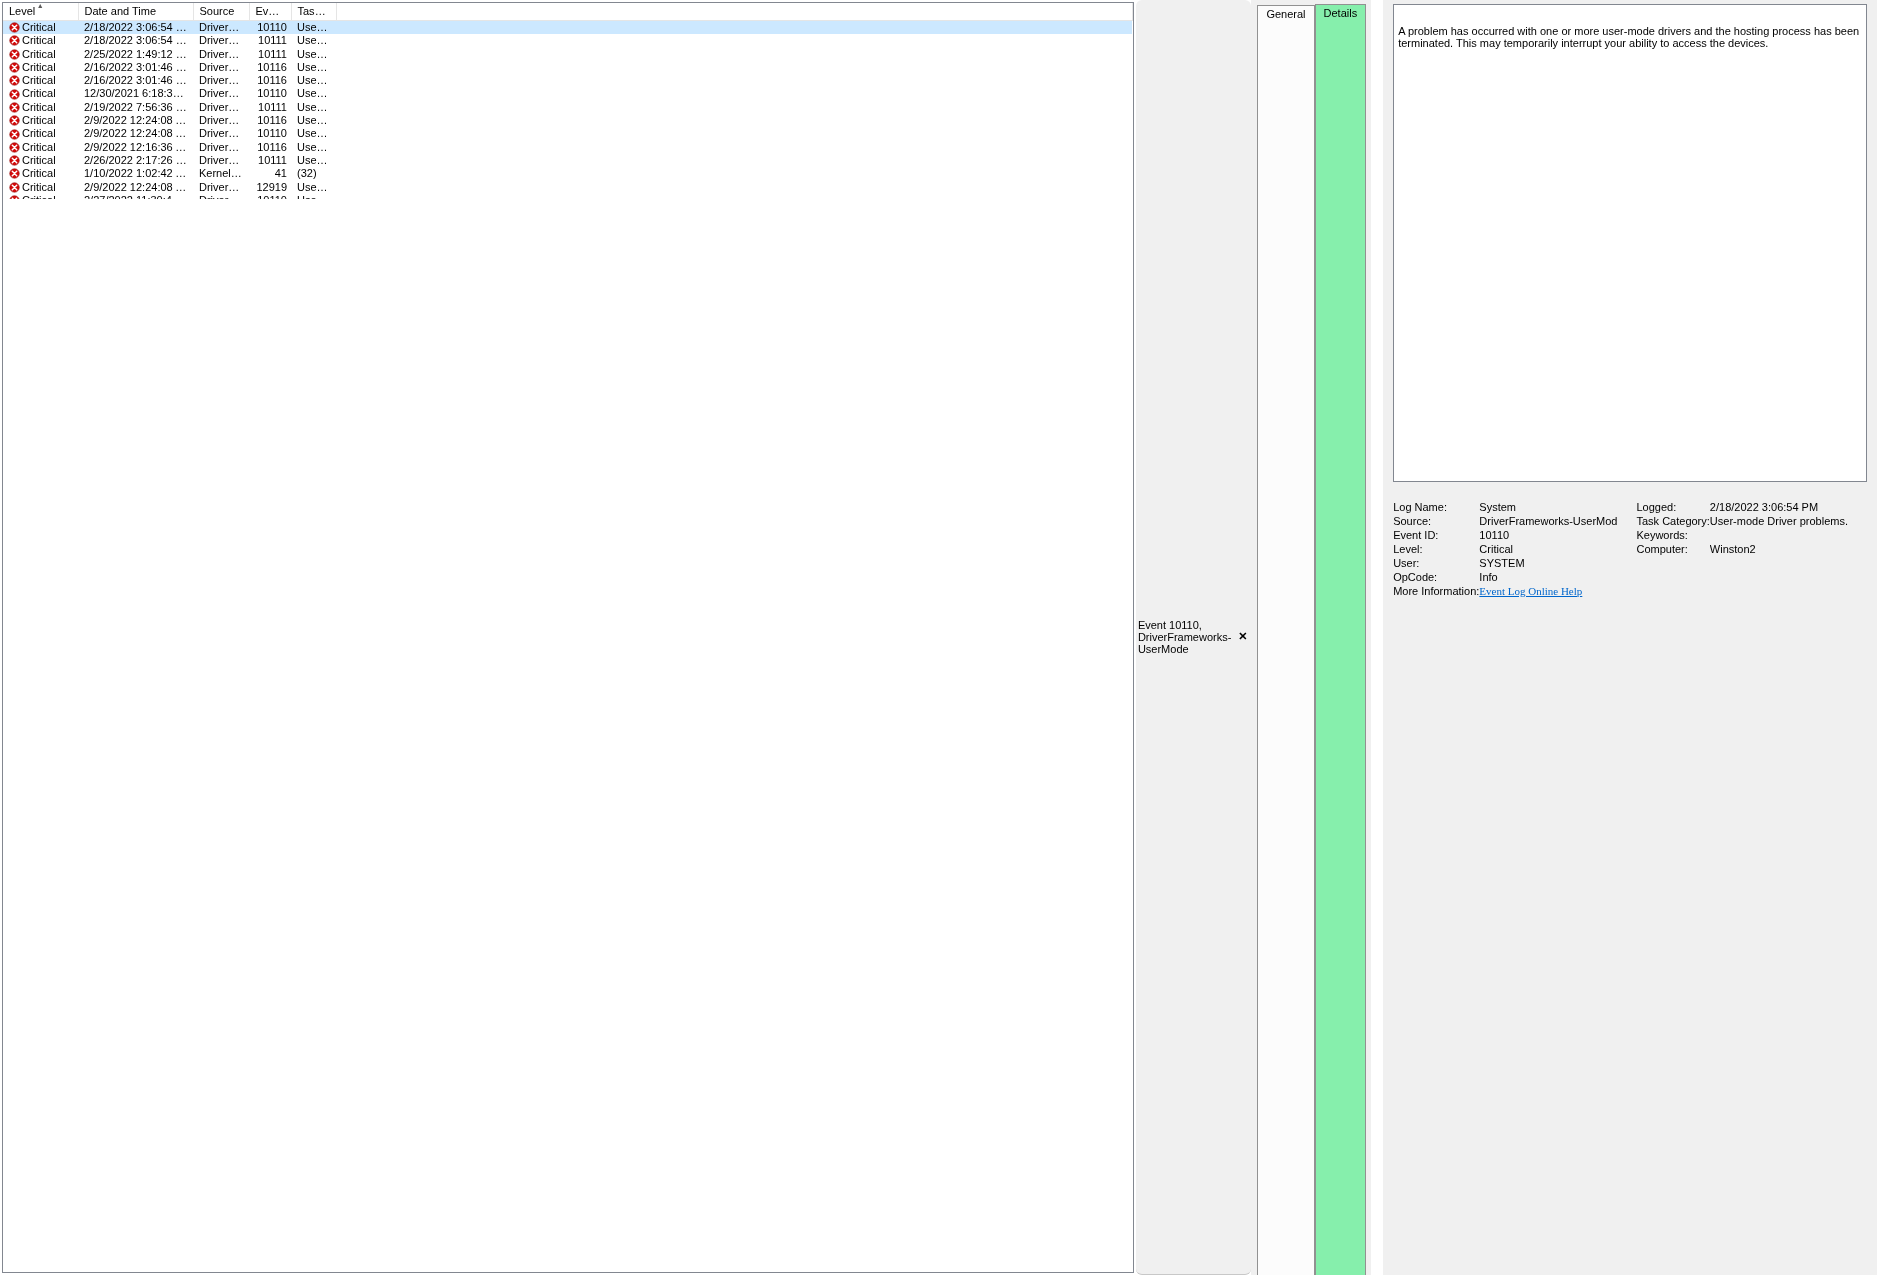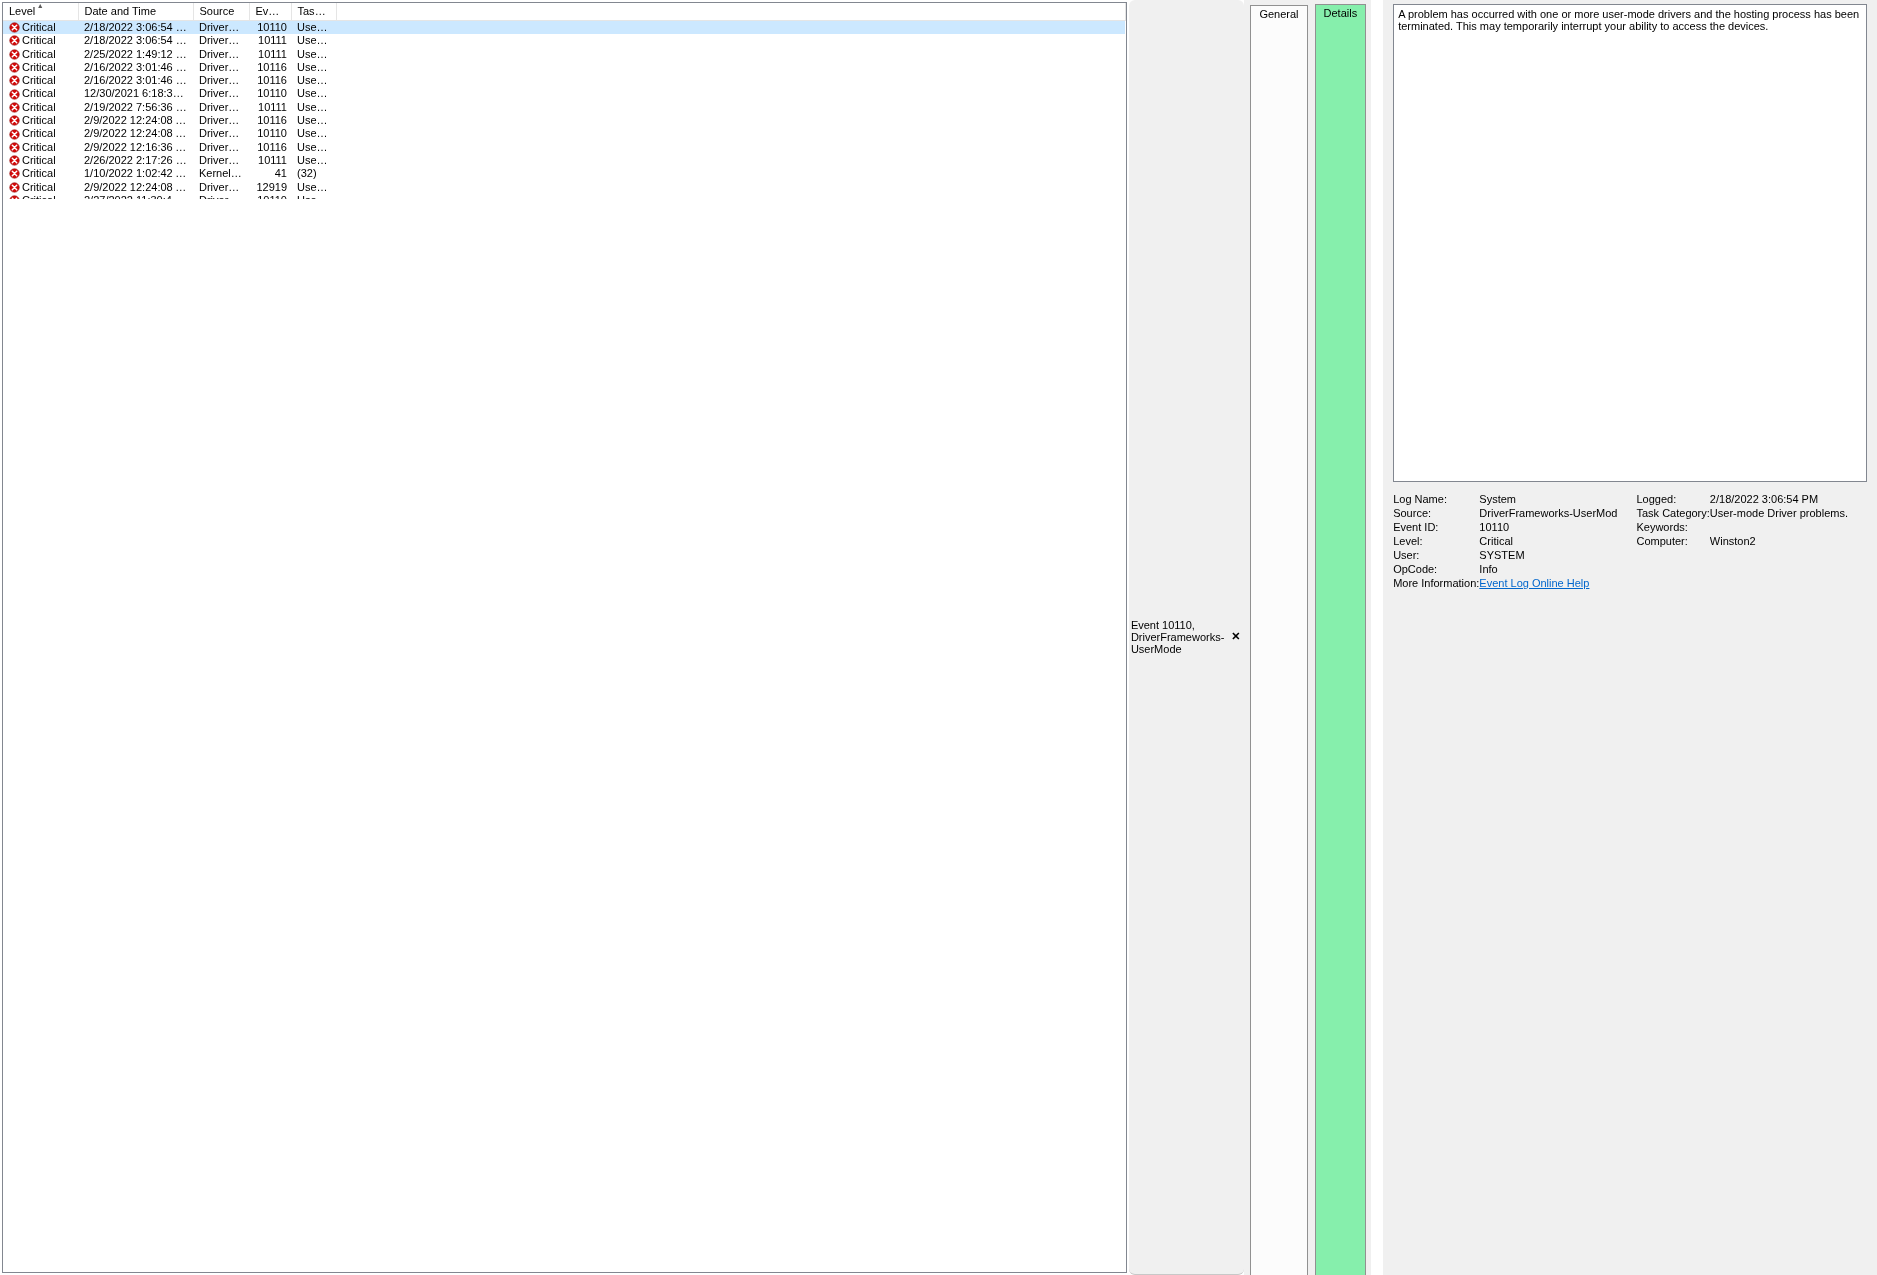--- a/index.html
+++ b/index.html
@@ -101,21 +101,21 @@
     width: 16px; height: 14px;
     text-align:center;
     font-weight:bold;
     cursor:pointer;
   }
 
   
   .tabs {
     display:flex;
     padding: 4px 6px 0 6px;
-    gap: 8px;
+    gap: 1px;
     background:#f0f0f0;
   }
   .tab {
     padding: 2px 8px 3px 8px;
     border: 1px solid #919191;
     border-bottom: none;
     background:#86efac;
     margin-right: -1px;
     position:relative;
     cursor:pointer;
@@ -134,41 +134,41 @@
 
   
   .detail-body {
     flex: 1 1 auto;
     display:flex;
     flex-direction:column;
     background:#f0f0f0;
     min-height:0;
   }
   .desc-box {
-    margin: 4px 10px 8px 10px;
+    margin: 4px 10px 16px 10px;
     border: 1px solid #828790;
     background:#fff;
     height: 478px;
-    padding: 3px 4px;
+    padding: 20px 4px;
     font-size: 11px;
     overflow:auto;
   }
   .props {
     padding: 2px 10px 10px 10px;
     font-size: 11px;
   }
   .props table { border-collapse: collapse; }
   .props td {
     padding: 1px 0;
     vertical-align: top;
     white-space: nowrap;
   }
   .props td.lbl { width: 84px; }
   .props td.val { width: 110px; padding-right: 19px; overflow:hidden; text-overflow:ellipsis;}
-  .props a { color:#0066cc; text-decoration: underline; }
+  .props a { color:#0066cc; text-decoration: underline; font-family: Liberation Serif, serif; }
 
   
   .taskbar {
     height: 8px;
     background: linear-gradient(#0b2a4a,#0b2a4a);
   }
 </style>
 </head>
 <body>
 

